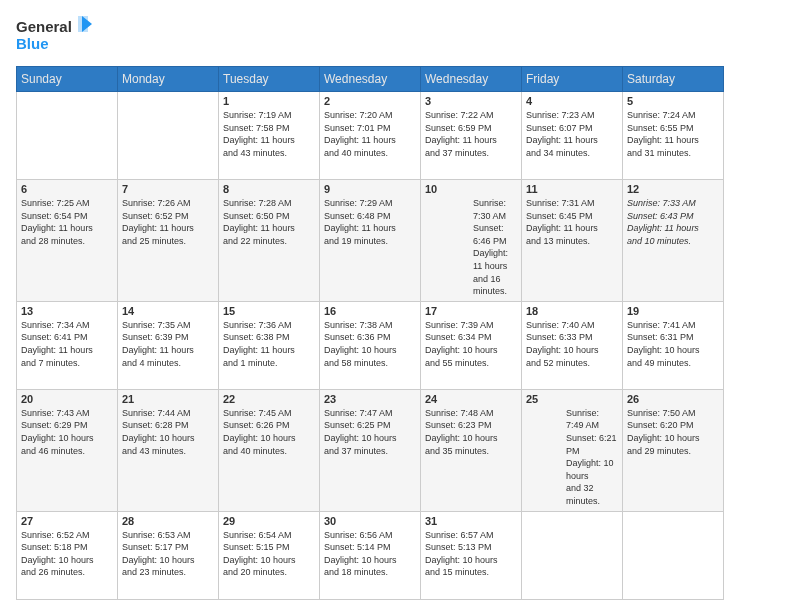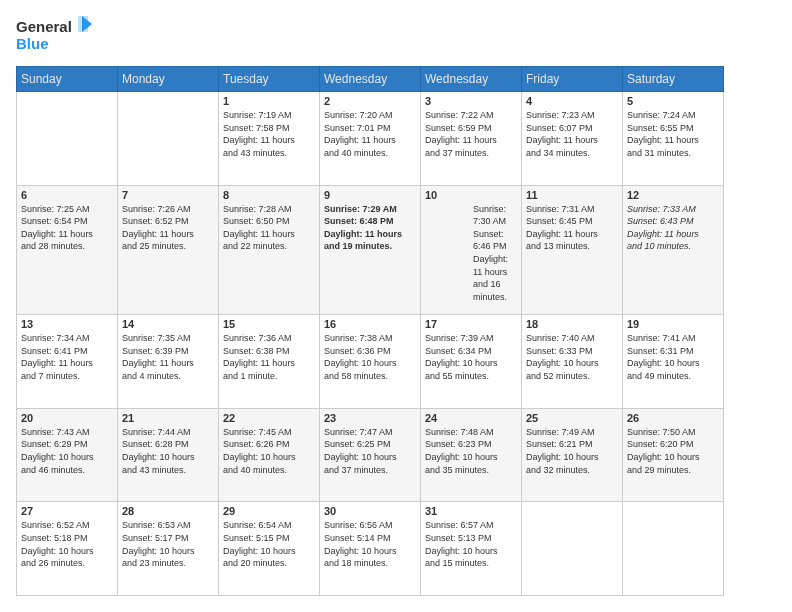--- a/index.html
+++ b/index.html
@@ -170,21 +170,21 @@
           </td>
           <td>
             <div class="day-num">8</div>
             <div class="day-info" style="white-space: pre-line;">Sunrise: 7:28 AM
 Sunset: 6:50 PM
 Daylight: 11 hours
 and 22 minutes.</div>
           </td>
           <td>
             <div class="day-num">9</div>
-            <div class="day-info" style="white-space: pre-line; font-weight: bold;">Sunrise: 7:29 AM
+            <div class="day-info" style="white-space: pre-line;">Sunrise: 7:29 AM
 Sunset: 6:48 PM
 Daylight: 11 hours
 and 19 minutes.</div>
           </td>
           <td>
             <div class="day-num">10</div>
             <div class="day-info" style="white-space: pre-line; margin-left: 48px;">Sunrise: 7:30 AM
 Sunset: 6:46 PM
 Daylight: 11 hours
 and 16 minutes.</div>
@@ -286,21 +286,21 @@
           </td>
           <td>
             <div class="day-num">24</div>
             <div class="day-info" style="white-space: pre-line;">Sunrise: 7:48 AM
 Sunset: 6:23 PM
 Daylight: 10 hours
 and 35 minutes.</div>
           </td>
           <td>
             <div class="day-num">25</div>
-            <div class="day-info" style="white-space: pre-line;">Sunrise: 7:49 AM
+            <div class="day-info" style="white-space: pre-line; margin-left: 40px;">Sunrise: 7:49 AM
 Sunset: 6:21 PM
 Daylight: 10 hours
 and 32 minutes.</div>
           </td>
           <td>
             <div class="day-num">26</div>
             <div class="day-info" style="white-space: pre-line;">Sunrise: 7:50 AM
 Sunset: 6:20 PM
 Daylight: 10 hours
 and 29 minutes.</div>

